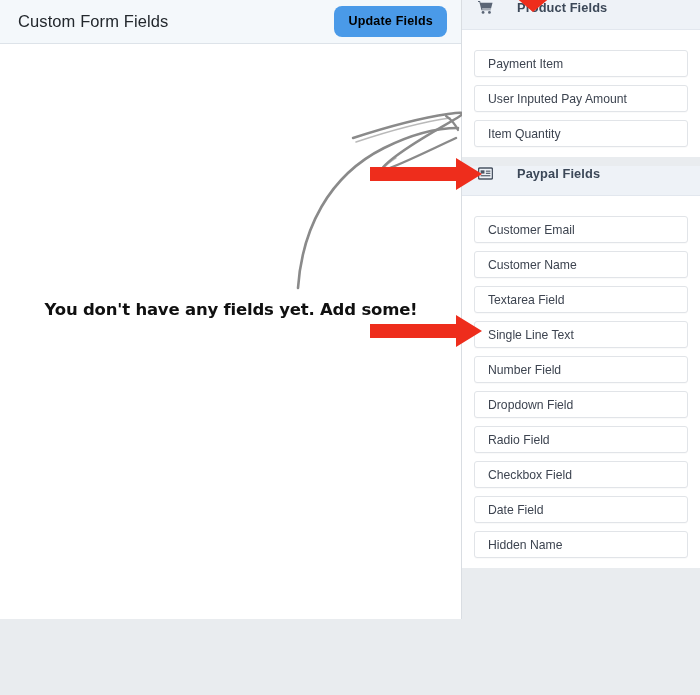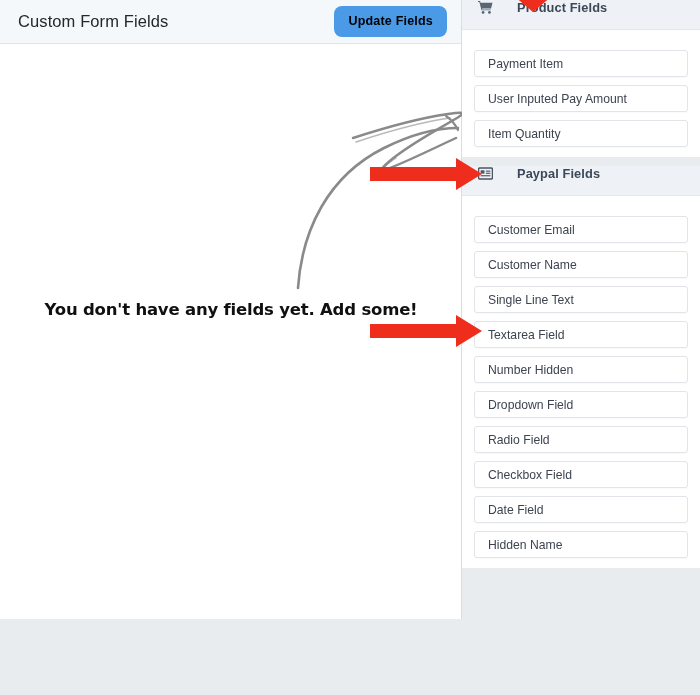--- a/index.html
+++ b/index.html
@@ -127,23 +127,23 @@
             <rect x="8.4" y="4.9" width="4.8" height="1.2" fill="#4a5463"></rect>
             <rect x="8.4" y="7.2" width="4.8" height="1.2" fill="#4a5463"></rect>
             <rect x="2.8" y="9.8" width="10.4" height="1.2" fill="#4a5463"></rect>
           </svg>
         </span>
         <span class="group-title">Paypal Fields</span>
       </div>
       <div class="group-body">
         <div class="field-item">Customer Email</div>
         <div class="field-item">Customer Name</div>
+        <div class="field-item">Textarea Field</div>
         <div class="field-item">Single Line Text</div>
-        <div class="field-item">Textarea Field</div>
-        <div class="field-item">Number Hidden</div>
+        <div class="field-item">Number Field</div>
         <div class="field-item">Dropdown Field</div>
         <div class="field-item">Radio Field</div>
         <div class="field-item">Checkbox Field</div>
         <div class="field-item">Date Field</div>
         <div class="field-item">Hidden Name</div>
       </div>
     </div>
 
   </div>
 

